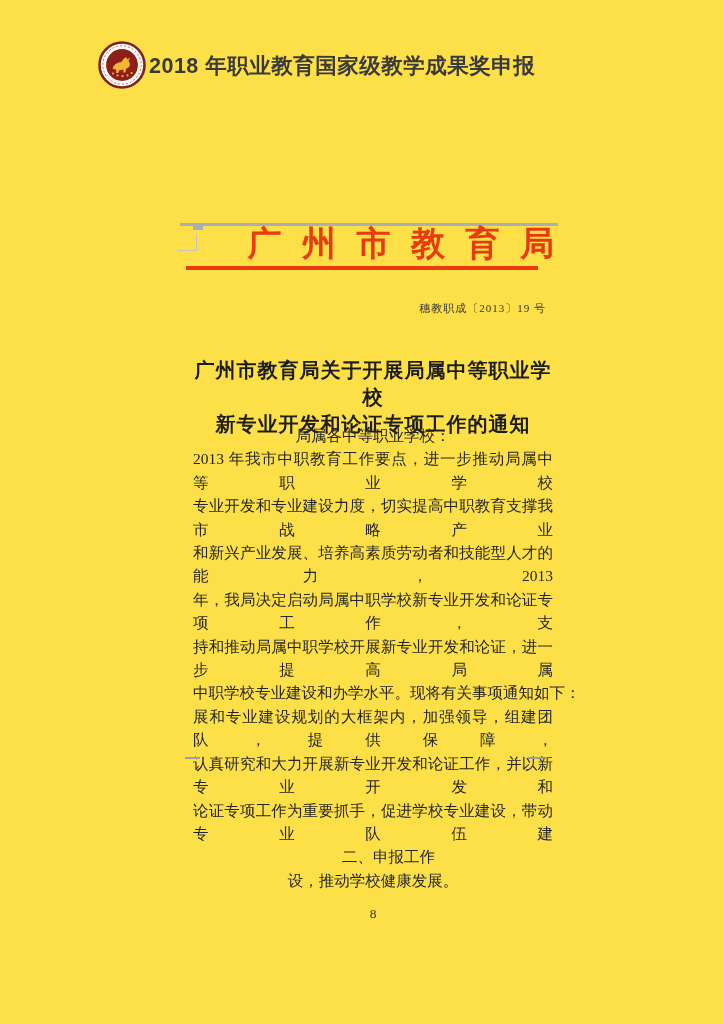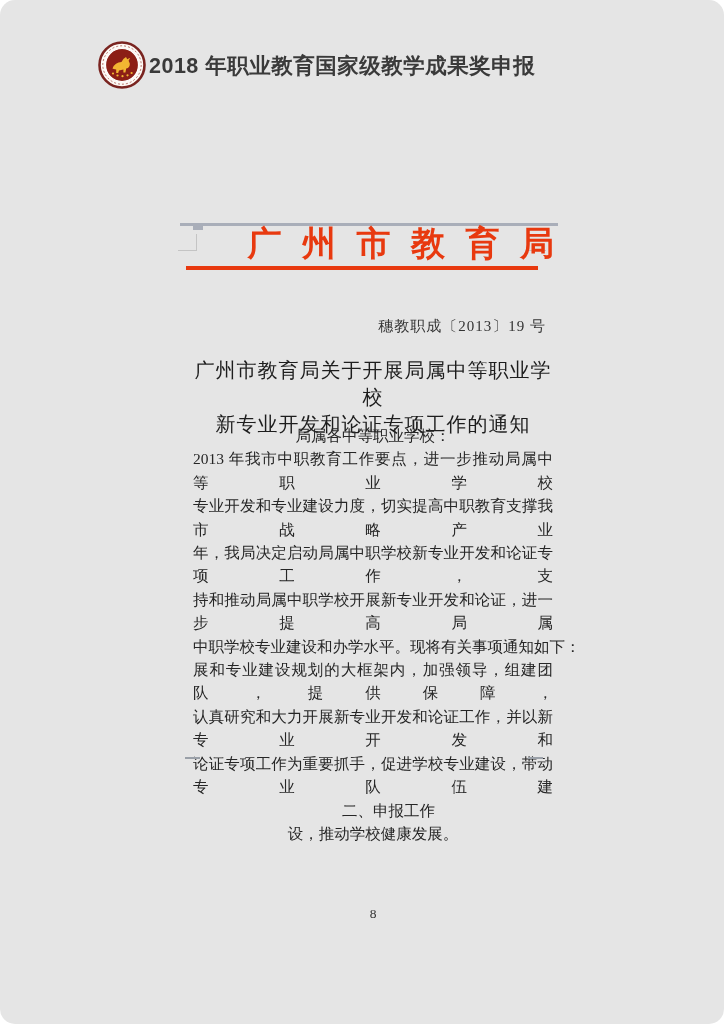--- a/index.html
+++ b/index.html
@@ -1,23 +1,22 @@
 <!DOCTYPE html>
 <html><head>
 <meta charset="utf-8">
 <style>
   html,body{margin:0;padding:0;background:#ffffff;}
   .page{
     position:relative;
     width:724px;height:1024px;
-    background:#e5e5e5;
+    background:#fde047;
     overflow:hidden;
     font-family:"Liberation Serif","DejaVu Serif",serif;
     color:#2e2e2e;
-    border-radius:15px;
   }
 
   
   .app-header{
     position:absolute;left:98px;top:40px;height:50px;
     display:flex;align-items:center;gap:3px;
   }
   .seal{width:48px;height:48px;flex:0 0 auto;}
   .app-header-title{
     font-family:"Liberation Sans","DejaVu Sans",sans-serif;
@@ -46,28 +45,28 @@
     position:absolute;left:180px;top:225px;width:380px;
     text-align:right;
     font-size:34px;line-height:38px;font-weight:600;
     color:#e8390f;letter-spacing:6px;white-space:nowrap;
   }
   .red-rule{
     position:absolute;left:186px;top:266px;width:352px;height:3.5px;
     background:#e8390f;
   }
   .doc-number{
-    position:absolute;right:178px;top:317px;
-    font-size:15px;color:#333333;letter-spacing:1px;white-space:nowrap;
+    position:absolute;right:178px;top:301px;
+    font-size:11px;color:#333333;letter-spacing:1px;white-space:nowrap;
   }
 
   
   .notice-title{
     position:absolute;left:193px;top:357px;width:360px;
-    text-align:center;font-weight:400;font-size:20px;line-height:27px;
+    text-align:center;font-weight:700;font-size:20px;line-height:27px;
     color:#1d1d1d;letter-spacing:1px;
   }
 
   
   .notice-body{
     position:absolute;left:193px;top:424px;width:360px;
     font-size:15.5px;line-height:23.4px;color:#262626;
   }
   .body-line{white-space:nowrap;text-align:center;}
   .body-line.just{
@@ -128,20 +127,21 @@
 
   <div class="notice-title">
     <div>广州市教育局关于开展局属中等职业学校</div>
     <div>新专业开发和论证专项工作的通知</div>
   </div>
 
   <div class="notice-body">
     <div class="body-line">局属各中等职业学校：</div>
     <div class="body-line just">2013 年我市中职教育工作要点，进一步推动局属中等职业学校</div>
     <div class="body-line just">专业开发和专业建设力度，切实提高中职教育支撑我市战略产业</div>
+    <div class="body-line just">和新兴产业发展、培养高素质劳动者和技能型人才的能力，2013</div>
     <div class="body-line just">年，我局决定启动局属中职学校新专业开发和论证专项工作，支</div>
     <div class="body-line just">持和推动局属中职学校开展新专业开发和论证，进一步提高局属</div>
     <div class="body-line">中职学校专业建设和办学水平。现将有关事项通知如下：</div>
     <div class="body-line just">展和专业建设规划的大框架内，加强领导，组建团队，提供保障，</div>
     <div class="body-line just">认真研究和大力开展新专业开发和论证工作，并以新专业开发和</div>
     <div class="body-line just">论证专项工作为重要抓手，促进学校专业建设，带动专业队伍建</div>
     <div class="body-line">　　二、申报工作</div>
     <div class="body-line">设，推动学校健康发展。</div>
   </div>
 

